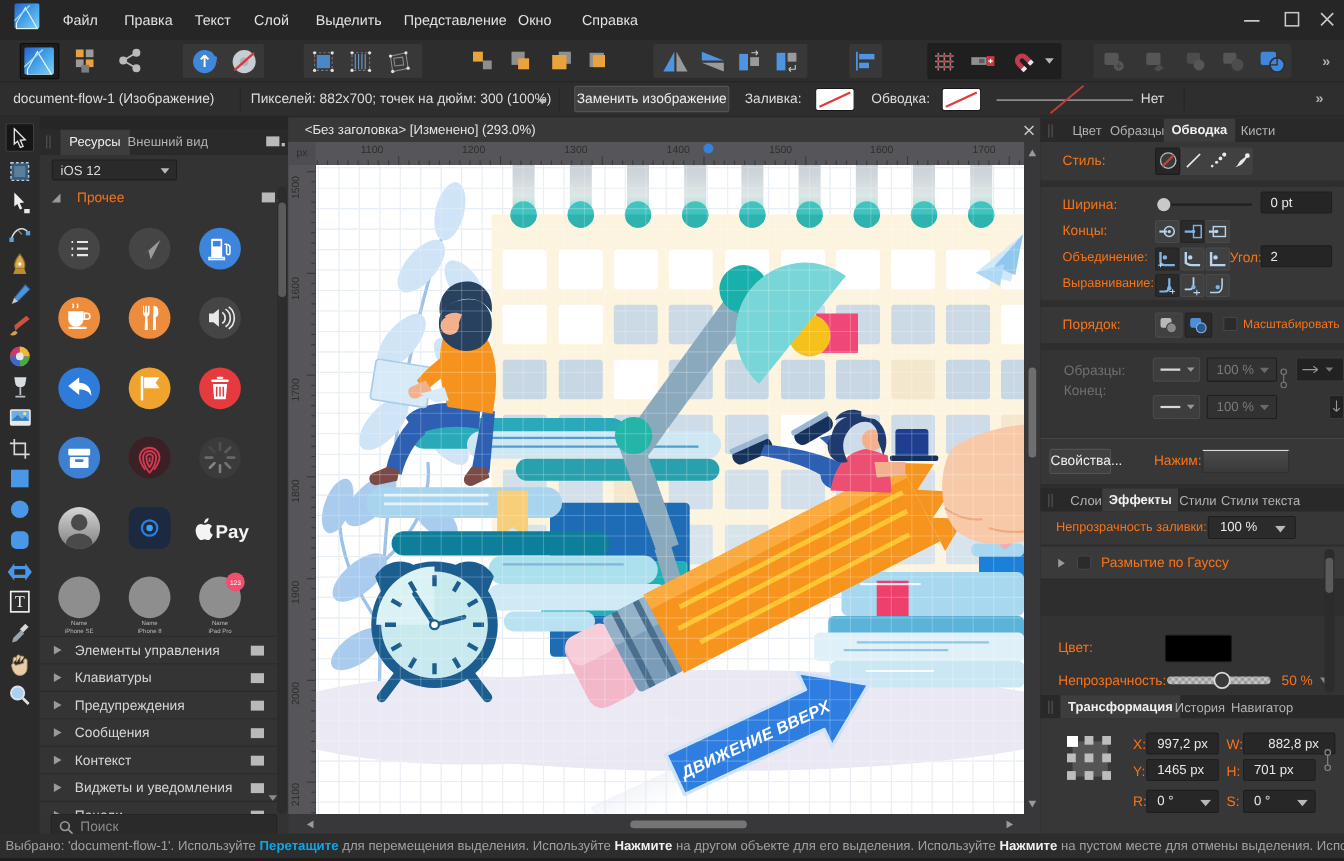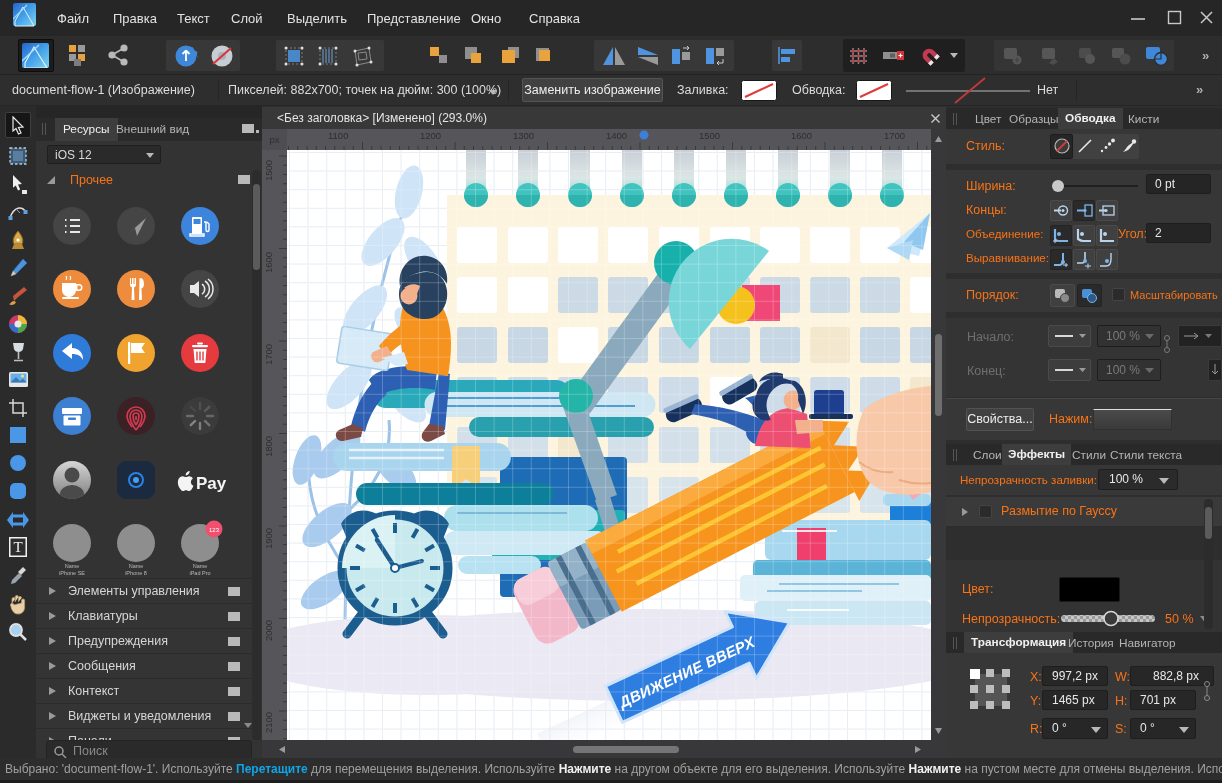--- a/index.html
+++ b/index.html
@@ -1207,52 +1207,52 @@
             <circle cx="14" cy="13" r="4.5" fill="#8a8a8a" stroke="#404040"></circle>
           </svg></div>
       <div class="btn3 pressed" style="left:131px;top:5px;width:25px;height:23px"><svg width="23" height="21">
             <rect x="4" y="4" width="10" height="9" rx="2" fill="#4a90d9"></rect>
             <circle cx="14" cy="13" r="4.5" fill="#2a5a8a" stroke="#7db4e8"></circle>
           </svg></div>
       <div class="chk" style="left:166px;top:9px"></div>
       <span class="lbl" style="left:184px;top:10px;font-size:11px">Масштабировать</span>
     </div>
     <div class="sect" style="top:212px;height:79px;background:#343434">
-      <span class="lbl dim" style="left:21px;top:12px">Начало:</span>
+      <span class="lbl dim" style="left:21px;top:12px">Образцы:</span>
       <div class="field" style="left:102px;top:7px;width:43px;height:22px;background:#3d3d3d;border-color:#4a4a4a"><svg width="41" height="20">
             <path d="M6 10 H24" stroke="#d8d8d8" stroke-width="2"></path>
             <path d="M30 8 l3.5 4 3.5-4 Z" fill="#9a9a9a"></path>
           </svg></div>
       <div class="field dim" style="left:151px;top:7px;width:64px;height:22px;background:#323232;line-height:20px;padding-left:8px;color:#7a7a7a">100 %<svg class="abs" style="right:6px;top:8px" width="9" height="6">
             <path d="M0 0 l4.5 5 4.5-5 Z" fill="#6a6a6a"></path>
           </svg></div>
       <svg class="abs" style="left:216px;top:16px" width="10" height="22">
           <circle cx="5" cy="4" r="2.5" fill="none" stroke="#7a7a7a"></circle>
           <circle cx="5" cy="16" r="2.5" fill="none" stroke="#7a7a7a"></circle>
           <path d="M5 6.5 V13.5" stroke="#7a7a7a"></path>
         </svg>
       <div class="field" style="left:232px;top:7px;width:44px;height:22px;background:#222;border-color:#3a3a3a"><svg width="40" height="20">
             <path d="M5 10 h14 M19 10 l-4-3 M19 10 l-4 3" stroke="#9a9a9a" fill="none"></path>
             <path d="M28 10 v0"></path>
             <path d="M26 8 l3.5 4 3.5-4 Z" fill="#7a7a7a"></path>
           </svg></div>
-      <span class="lbl dim" style="left:21px;top:46px">Конец:</span>
+      <span class="lbl dim" style="left:21px;top:30px">Конец:</span>
       <div class="field" style="left:102px;top:41px;width:43px;height:22px;background:#3d3d3d;border-color:#4a4a4a"><svg width="41" height="20">
             <path d="M6 10 H24" stroke="#d8d8d8" stroke-width="2"></path>
             <path d="M30 8 l3.5 4 3.5-4 Z" fill="#9a9a9a"></path>
           </svg></div>
       <div class="field dim" style="left:151px;top:41px;width:64px;height:22px;background:#323232;line-height:20px;padding-left:8px;color:#7a7a7a">100 %<svg class="abs" style="right:6px;top:8px" width="9" height="6">
             <path d="M0 0 l4.5 5 4.5-5 Z" fill="#6a6a6a"></path>
           </svg></div>
       <div class="field" style="left:262px;top:41px;width:14px;height:22px;background:#222;border-color:#3a3a3a"><svg width="12" height="20">
             <path d="M6 4 v10 M6 14 l-3-3 M6 14 l3-3" stroke="#9a9a9a" fill="none"></path>
           </svg></div>
     </div>
     <div class="sect" style="top:292px;height:42px;border-top:1px solid #474747">
-      <div class="abs" style="left:20px;top:9px;width:68px;height:23px;background:#414141;border:1px solid #525252;border-radius:2px;text-align:center;line-height:21px;color:#eee;font-size:12.5px">Свойства...</div>
+      <div class="abs" style="left:8px;top:9px;width:56px;height:23px;background:#414141;border:1px solid #525252;border-radius:2px;text-align:center;line-height:21px;color:#eee;font-size:12.5px">Свойства...</div>
       <span class="lbl" style="left:103px;top:13px">Нажим:</span>
       <div class="abs" style="left:147px;top:10px;width:79px;height:21px;background:linear-gradient(#4a4a4a,#3a3a3a);border:1px solid #303030;border-top:1.5px solid #dcdcdc"></div>
     </div>
 
     <div class="tabbar" style="top:338px;background:#292929">
       <div class="abs" style="left:7px;top:5px;width:1px;height:12px;background:#555"></div>
       <div class="abs" style="left:10px;top:5px;width:1px;height:12px;background:#555"></div>
       <span class="abs" style="left:27px;top:4px">Слои</span>
       <div class="abs tab-active" style="left:56px;top:0;height:21px;padding:0 6px;line-height:21px;font-weight:bold">Эффекты</div>
       <span class="abs" style="left:126px;top:4px">Стили</span>

